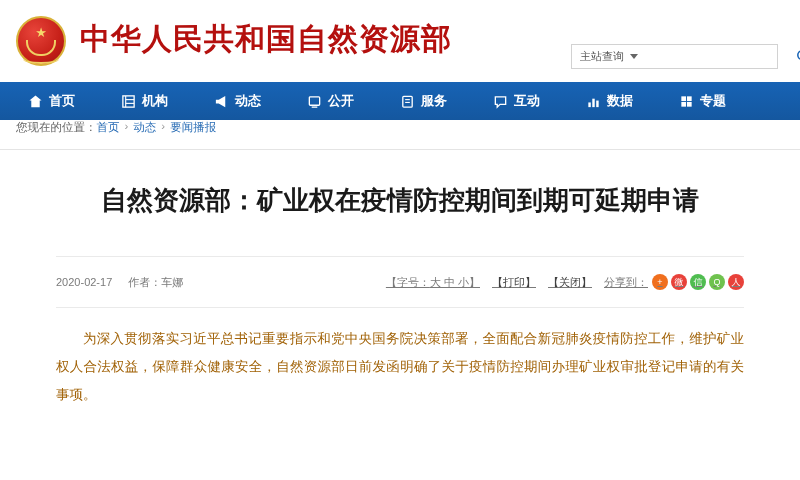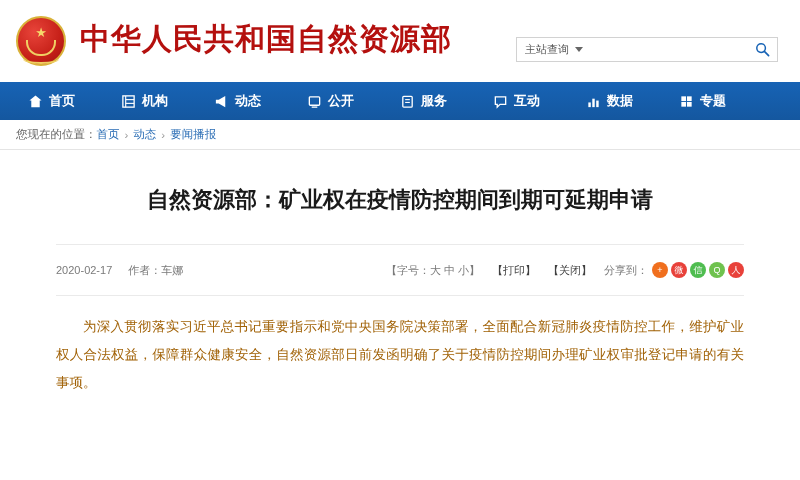--- a/index.html
+++ b/index.html
@@ -76,22 +76,22 @@
   }
   .title-en {
     color: #b4100e;
     font-size: 10.5px;
     letter-spacing: 0.2px;
     margin-top: 3px;
     white-space: nowrap;
   }
   .search-wrap {
     position: absolute;
-    right: 22px; top: 37px;
-    width: 262px; height: 25px;
+    right: 22px; top: 44px;
+    width: 207px; height: 25px;
     border: 1px solid #d2d2d2;
     background: #fff;
     display: flex;
     align-items: center;
   }
   .search-select {
     display: flex; align-items: center;
     font-size: 11px;
     color: #555;
     padding: 0 6px 0 8px;
@@ -147,60 +147,60 @@
     align-items: center; justify-content: center;
   }
   .nav-item .nico svg { display: block; }
 
   
   .crumb-bar {
     height: 30px;
     background: #fff;
     border-bottom: 1px solid #e4e4e4;
     display: flex;
-    align-items: center;
     padding-left: 16px;
     font-size: 11.5px;
     color: #666;
   }
   .crumb-bar a { color: #2a6db5; text-decoration: none; }
   .crumb-sep { margin: 0 5px; color: #999; }
 
   
   .article {
     padding: 0 56px;
   }
   .art-title {
     text-align: center;
     font-family: "DejaVu Sans", "Liberation Sans", sans-serif;
-    font-size: 22px;
+    font-size: 26px;
     font-weight: bold;
     color: #1a1a1a;
     line-height: 32px;
     margin-top: 34px;
-    margin-bottom: 28px;
+    margin-bottom: 40px;
   }
   .meta {
     border-top: 1px solid #eaeaea;
     border-bottom: 1px solid #eaeaea;
     height: 52px;
     display: flex;
     align-items: center;
     font-size: 11px;
     color: #7a7a7a;
     position: relative;
   }
   .meta .m { margin-right: 16px; white-space: nowrap; }
   .meta .m a { color: #2a6db5; text-decoration: none; }
   .meta-right {
     margin-left: auto;
     display: flex;
     align-items: center;
     font-size: 11px;
     color: #7a7a7a;
+    text-decoration: underline;
   }
   .meta-right .grp { margin-right: 12px; white-space: nowrap; }
   .meta-right .grp a { color: #3f3f3f; text-decoration: none; text-align: right; }
   .share-label { margin-right: 1px; }
   .share-icons { display: flex; align-items: center; }
   .sicon {
     width: 16px; height: 16px;
     border-radius: 50%;
     margin-left: 3px;
     display: flex; align-items: center; justify-content: center;

